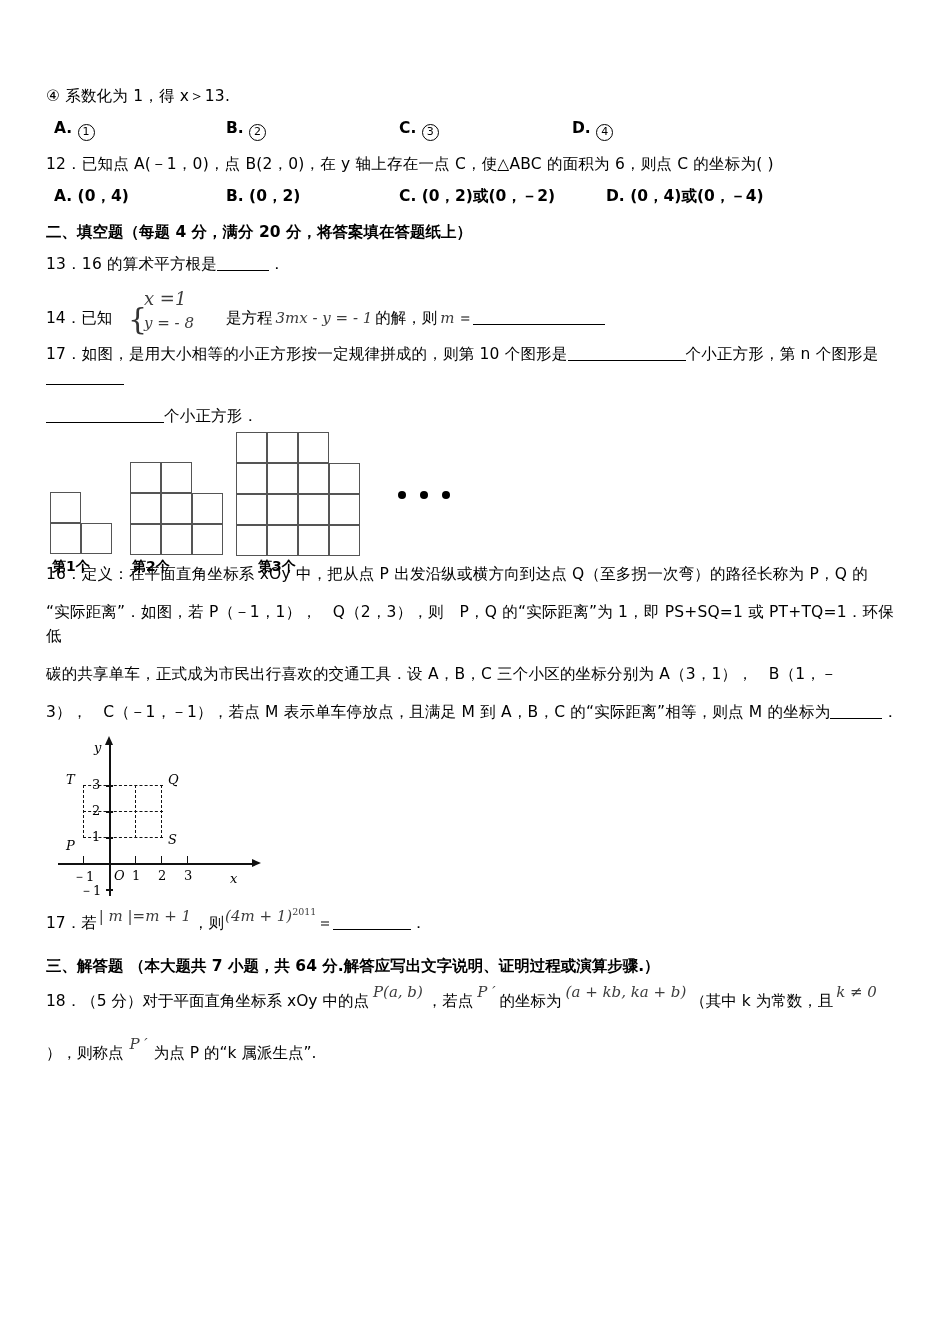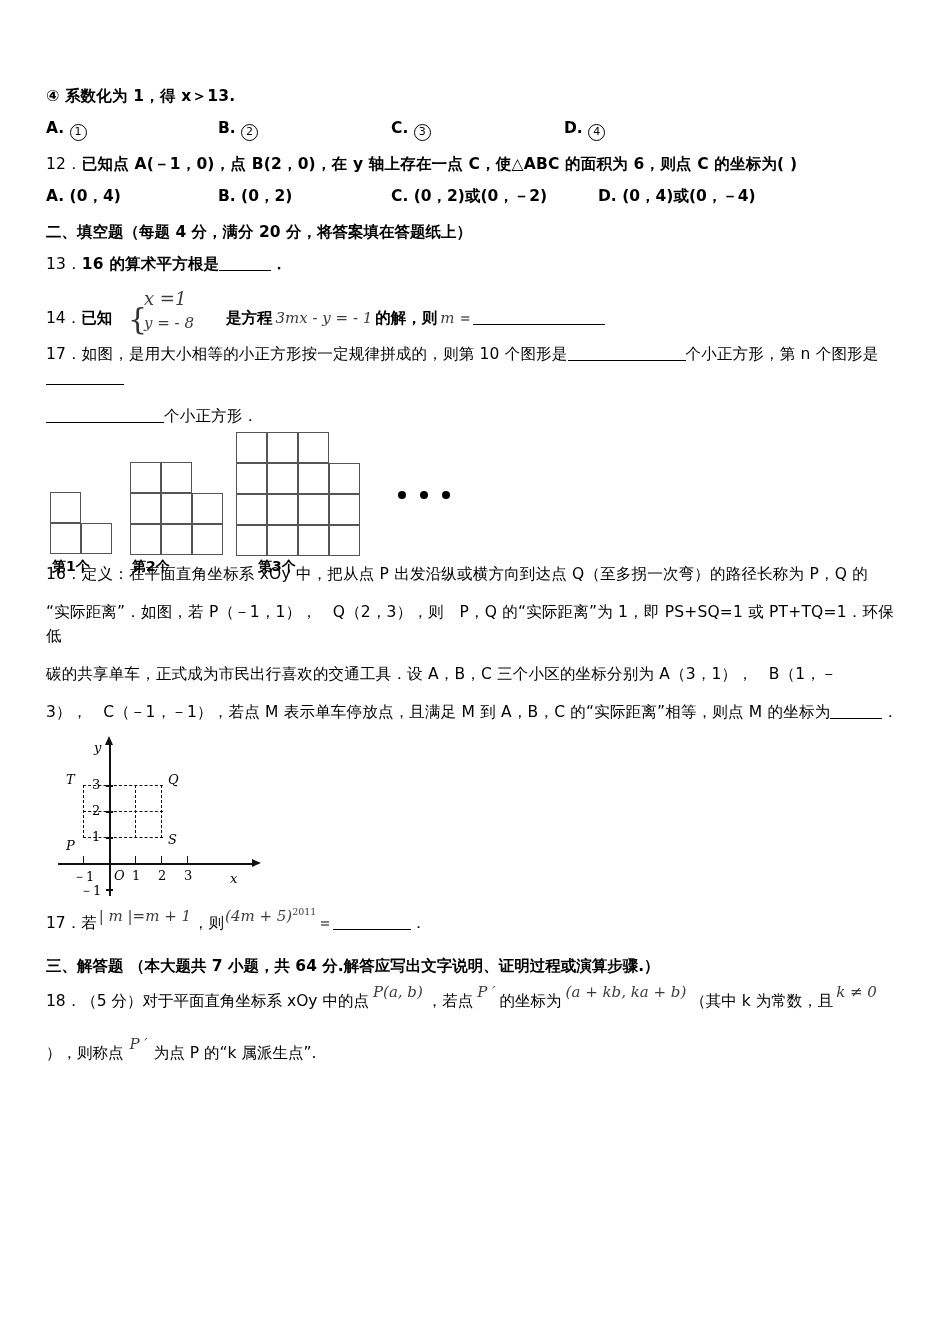--- a/index.html
+++ b/index.html
@@ -29,37 +29,37 @@
     width: 860px;
   }
 
   
   .line {
     font-size: 15.5px;
     line-height: 1.55;
     margin: 0 0 11px 0;
     letter-spacing: 0.2px;
   }
-  .b { font-weight: bold; }
+  .b { font-weight: normal; }
   .sect-head {
     font-size: 15.5px;
     font-weight: bold;
     margin: 0 0 9px 0;
   }
   .qnum { font-weight: normal; }
   .blank-s { display:inline-block; border-bottom:1.3px solid #000; width:52px; vertical-align:-2px; }
   .blank-m { display:inline-block; border-bottom:1.3px solid #000; width:78px; vertical-align:-2px; }
   .blank-l { display:inline-block; border-bottom:1.3px solid #000; width:118px; vertical-align:-2px; }
   .blank-xl{ display:inline-block; border-bottom:1.3px solid #000; width:132px; vertical-align:-2px; }
 
   
   .opt-row {
     font-size: 15.5px;
     font-weight: bold;
-    margin: 0 0 11px 0;
+    margin: 0 0 11px 8px;
     position: relative;
     height: 22px;
   }
   .opt { position: absolute; white-space: nowrap; }
   .circ {
     display: inline-block;
     border: 1.2px solid #000;
     border-radius: 50%;
     width: 15px; height: 15px;
     line-height: 14px;
@@ -355,21 +355,21 @@
       <div class="clab" style="left:172px; top:139px;">x</div>
 
       <div class="clab up" style="left:34px; top:45px;">3</div>
       <div class="clab up" style="left:34px; top:71px;">2</div>
       <div class="clab up" style="left:34px; top:97px;">1</div>
       <div class="clab up" style="left:22px; top:150px;">－1</div>
       <div class="clab" style="left:36px; top:8px;">y</div>
     </div>
 
     <div class="q17row">
-      <span class="qnum">17．</span><span>若</span><span class="mf raise-s" style="margin:0 2px;">| m |=m + 1</span><span>，则</span><span class="mf raise-s" style="margin:0 1px;"><span>(4m + 5)</span><sup class="ex">2011</sup></span><span>＝</span><span class="blank-m"></span><span>．</span>
+      <span class="qnum">17．</span><span>若</span><span class="mf raise-s" style="margin:0 2px;">| m |=m + 1</span><span>，则</span><span class="mf raise-s" style="margin:0 1px;"><span>(4m + 1)</span><sup class="ex">2011</sup></span><span>＝</span><span class="blank-m"></span><span>．</span>
     </div>
 
     <div class="sect-head" style="margin-top:22px;">三、解答题 （本大题共 7 小题，共 64 分.解答应写出文字说明、证明过程或演算步骤.）</div>
 
     <div class="q18a">
       <span class="qnum">18．</span><span>（5 分）</span><span>对于平面直角坐标系 xOy 中的点</span><span class="mf raise" style="margin:0 4px;">P(a, b)</span><span>，若点</span><span class="mf raise" style="margin:0 4px;">P ′</span><span>的坐标为</span><span class="mf raise" style="margin:0 4px;">(a + kb, ka + b)</span><span>（其中 k 为常数，且</span><span class="mf raise" style="margin:0 3px;">k ≠ 0</span>
     </div>
 
     <div class="q18b">
       <span>），则称点</span><span class="mf raise" style="margin:0 6px;">P ′</span><span>为点 P 的“k 属派生点”.</span>

